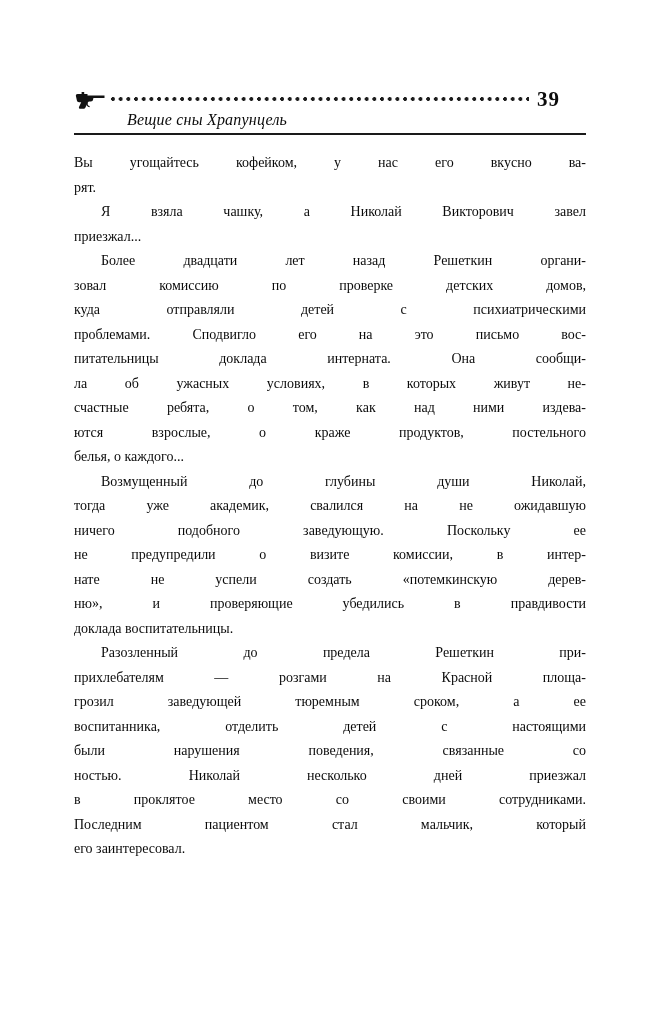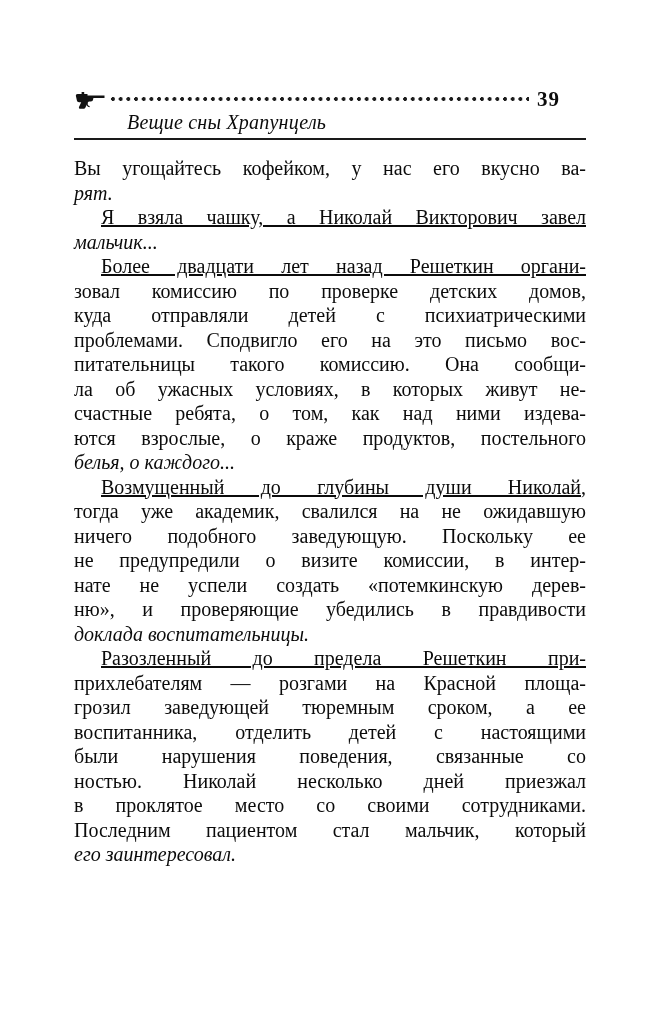--- a/index.html
+++ b/index.html
@@ -33,42 +33,42 @@
   }
   .page-number {
     flex: 0 0 auto;
     font-size: 21px;
     font-weight: bold;
     letter-spacing: 1px;
     padding-right: 26px;
   }
   .running-title {
     font-style: italic;
-    font-size: 20px;
+    font-size: 16px;
     letter-spacing: 0.2px;
     padding-left: 53px;
     margin-top: 1px;
   }
   .header-rule {
     border: none;
     border-top: 2px solid #1a1a1a;
     margin-top: 4px;
   }
   
   .body-text {
     margin-top: 16px;
-    font-size: 20px;
+    font-size: 14px;
     line-height: 24.5px;
   }
   .line {
     text-align: justify;
     text-align-last: justify;
   }
-  .line.last { text-align-last: left; font-style: italic; }
-  .para.indent .line:first-child { text-indent: 27px; text-decoration: underline; }
+  .line.last { text-align-last: left; }
+  .para.indent .line:first-child { text-indent: 27px; }
 </style>
 </head>
 <body>
 
 <div class="page">
 
   <div class="header-top">
     <svg class="gun-icon" width="31" height="21" viewBox="0 0 31 21" aria-hidden="true">
       <path fill="#121212" d="M30.5 6.4 L13.5 6.4 L13.5 4.9 L10.2 4.9 L10.2 3.1 L7.6 3.1 L7.6 4.9 L3.6 4.9
            C2.4 4.9 1.7 5.8 1.9 6.9 L2.9 11.5 C3.1 12.5 4 13.2 5.1 13.2 L7.2 13.2
@@ -86,28 +86,28 @@
   <hr class="header-rule">
 
   <main class="body-text">
     <div>
         <div class="para">
           <div class="line">Вы угощайтесь кофейком, у нас его вкусно ва-</div>
           <div class="line last">рят.</div>
         </div>
         <div class="para indent">
           <div class="line">Я взяла чашку, а Николай Викторович завел</div>
-          <div class="line last">мальчик...</div>
+          <div class="line last">приезжал...</div>
         </div>
         <div class="para indent">
           <div class="line">Более двадцати лет назад Решеткин органи-</div>
           <div class="line">зовал комиссию по проверке детских домов,</div>
           <div class="line">куда отправляли детей с психиатрическими</div>
           <div class="line">проблемами. Сподвигло его на это письмо вос-</div>
-          <div class="line">питательницы такого комиссию. Она сообщи-</div>
+          <div class="line">питательницы доклада интерната. Она сообщи-</div>
           <div class="line">ла об ужасных условиях, в которых живут не-</div>
           <div class="line">счастные ребята, о том, как над ними издева-</div>
           <div class="line">ются взрослые, о краже продуктов, постельного</div>
           <div class="line last">белья, о каждого...</div>
         </div>
         <div class="para indent">
           <div class="line">Возмущенный до глубины души Николай,</div>
           <div class="line">тогда уже академик, свалился на не ожидавшую</div>
           <div class="line">ничего подобного заведующую. Поскольку ее</div>
           <div class="line">не предупредили о визите комиссии, в интер-</div>

